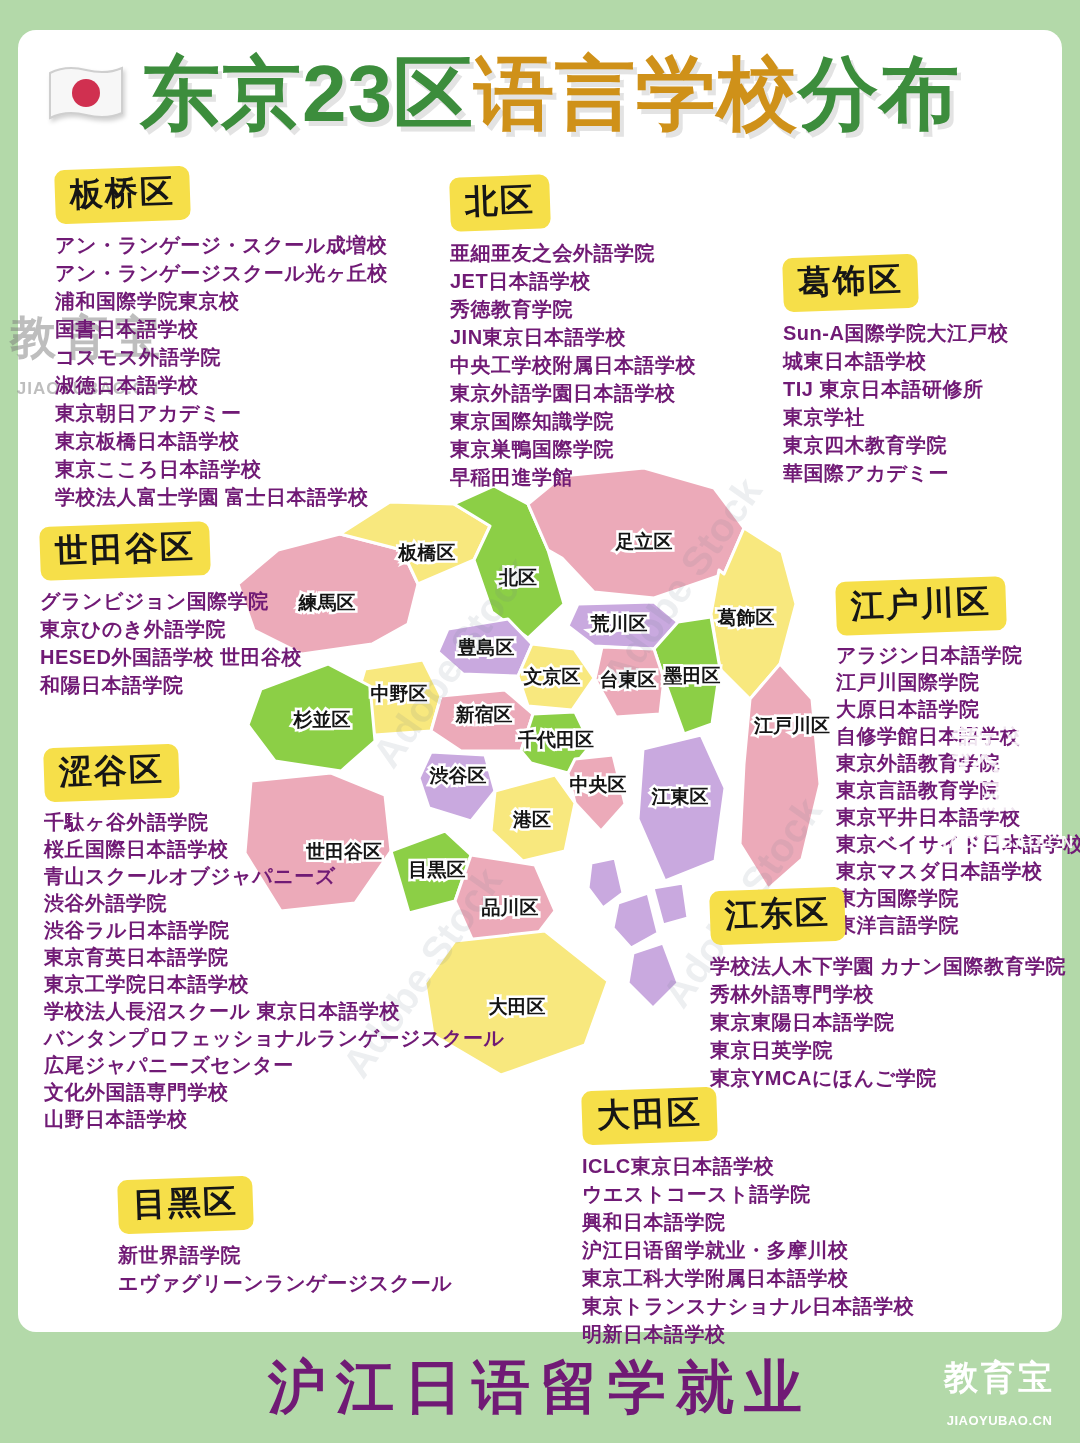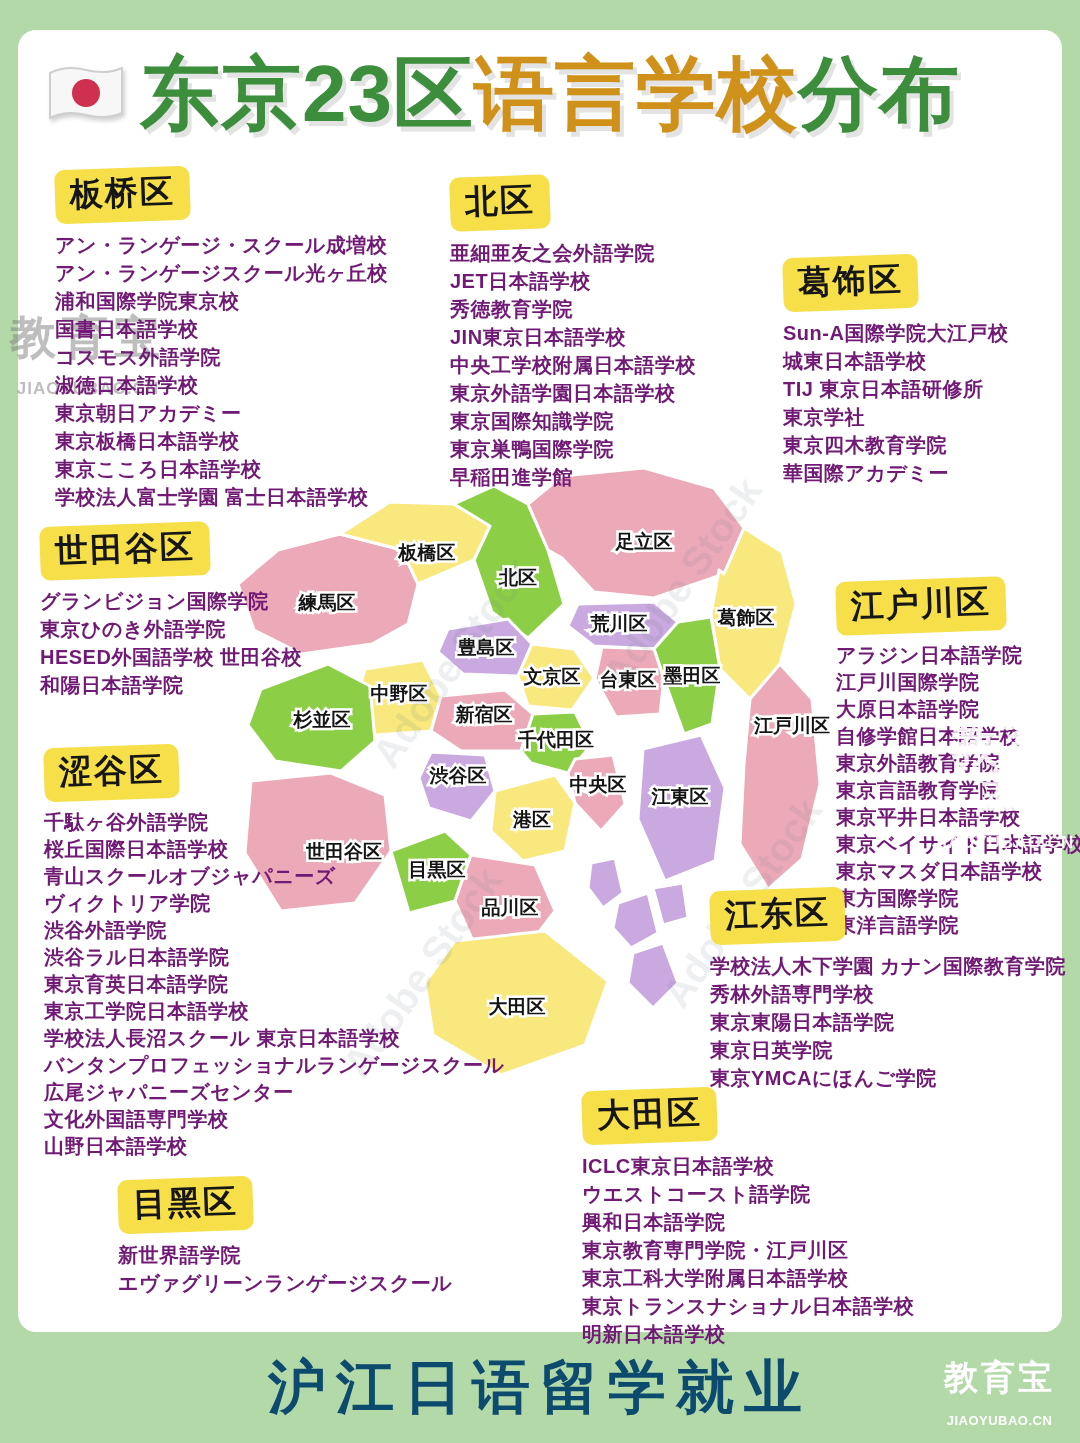--- a/index.html
+++ b/index.html
@@ -34,21 +34,21 @@
   
   #map{position:absolute;left:222px;top:462px;width:618px;height:650px;z-index:1;}
   #map svg{width:100%;height:100%;display:block;}
   #map polygon{stroke:#ffffff;stroke-width:3;stroke-linejoin:round;}
   #map text{font-size:19px;font-weight:700;fill:#141414;stroke:#ffffff;stroke-width:5px;
             paint-order:stroke;text-anchor:middle;
             font-family:"Liberation Sans","DejaVu Sans",sans-serif;}
   
   .banner{position:absolute;left:0;top:1332px;width:1080px;height:111px;z-index:2;
           display:flex;align-items:center;justify-content:center;}
-  .banner-text{color:#0c4a6e;font-size:58px;font-weight:800;letter-spacing:10px;white-space:nowrap;}
+  .banner-text{color:#701a75;font-size:58px;font-weight:800;letter-spacing:10px;white-space:nowrap;}
   
   .wm{position:absolute;pointer-events:none;font-weight:800;line-height:1;text-align:center;}
   .wm .wm-big{font-size:46px;letter-spacing:6px;}
   .wm .wm-small{font-size:17px;letter-spacing:1px;margin-top:20px;}
   #wm-topleft{left:10px;top:314px;color:rgba(125,125,125,.5);z-index:1;}
   #wm-mid{left:926px;top:722px;color:rgba(255,255,255,.88);z-index:4;}
   #wm-bottom{left:944px;top:1360px;color:#ffffff;z-index:5;}
   #wm-bottom .wm-big{font-size:34px;letter-spacing:3px;}
   #wm-bottom .wm-small{font-size:13px;letter-spacing:0.5px;}
   .stock{position:absolute;color:rgba(110,120,140,.12);font-size:40px;font-weight:700;
@@ -196,21 +196,20 @@
         <li>東方国際学院</li>
         <li>東洋言語学院</li>
       </ul>
   </div>
   <div class="section" id="sec-shibuya">
     <span class="pill">涩谷区</span>
     <ul class="schools tight">
         <li>千駄ヶ谷外語学院</li>
         <li>桜丘国際日本語学校</li>
         <li>青山スクールオブジャパニーズ</li>
-        <li>ヴィクトリア学院</li>
         <li>渋谷外語学院</li>
         <li>渋谷ラル日本語学院</li>
         <li>東京育英日本語学院</li>
         <li>東京工学院日本語学校</li>
         <li>学校法人長沼スクール 東京日本語学校</li>
         <li>バンタンプロフェッショナルランゲージスクール</li>
         <li>広尾ジャパニーズセンター</li>
         <li>文化外国語専門学校</li>
         <li>山野日本語学校</li>
       </ul>
@@ -224,21 +223,21 @@
         <li>東京日英学院</li>
         <li>東京YMCAにほんご学院</li>
       </ul>
   </div>
   <div class="section" id="sec-ota">
     <span class="pill">大田区</span>
     <ul class="schools">
         <li>ICLC東京日本語学校</li>
         <li>ウエストコースト語学院</li>
         <li>興和日本語学院</li>
-        <li>東京教育専門学院・江戸川区</li>
+        <li>沪江日语留学就业・多摩川校</li>
         <li>東京工科大学附属日本語学校</li>
         <li>東京トランスナショナル日本語学校</li>
         <li>明新日本語学校</li>
       </ul>
   </div>
   <div class="section" id="sec-meguro">
     <span class="pill">目黑区</span>
     <ul class="schools">
         <li>新世界語学院</li>
         <li>エヴァグリーンランゲージスクール</li>

